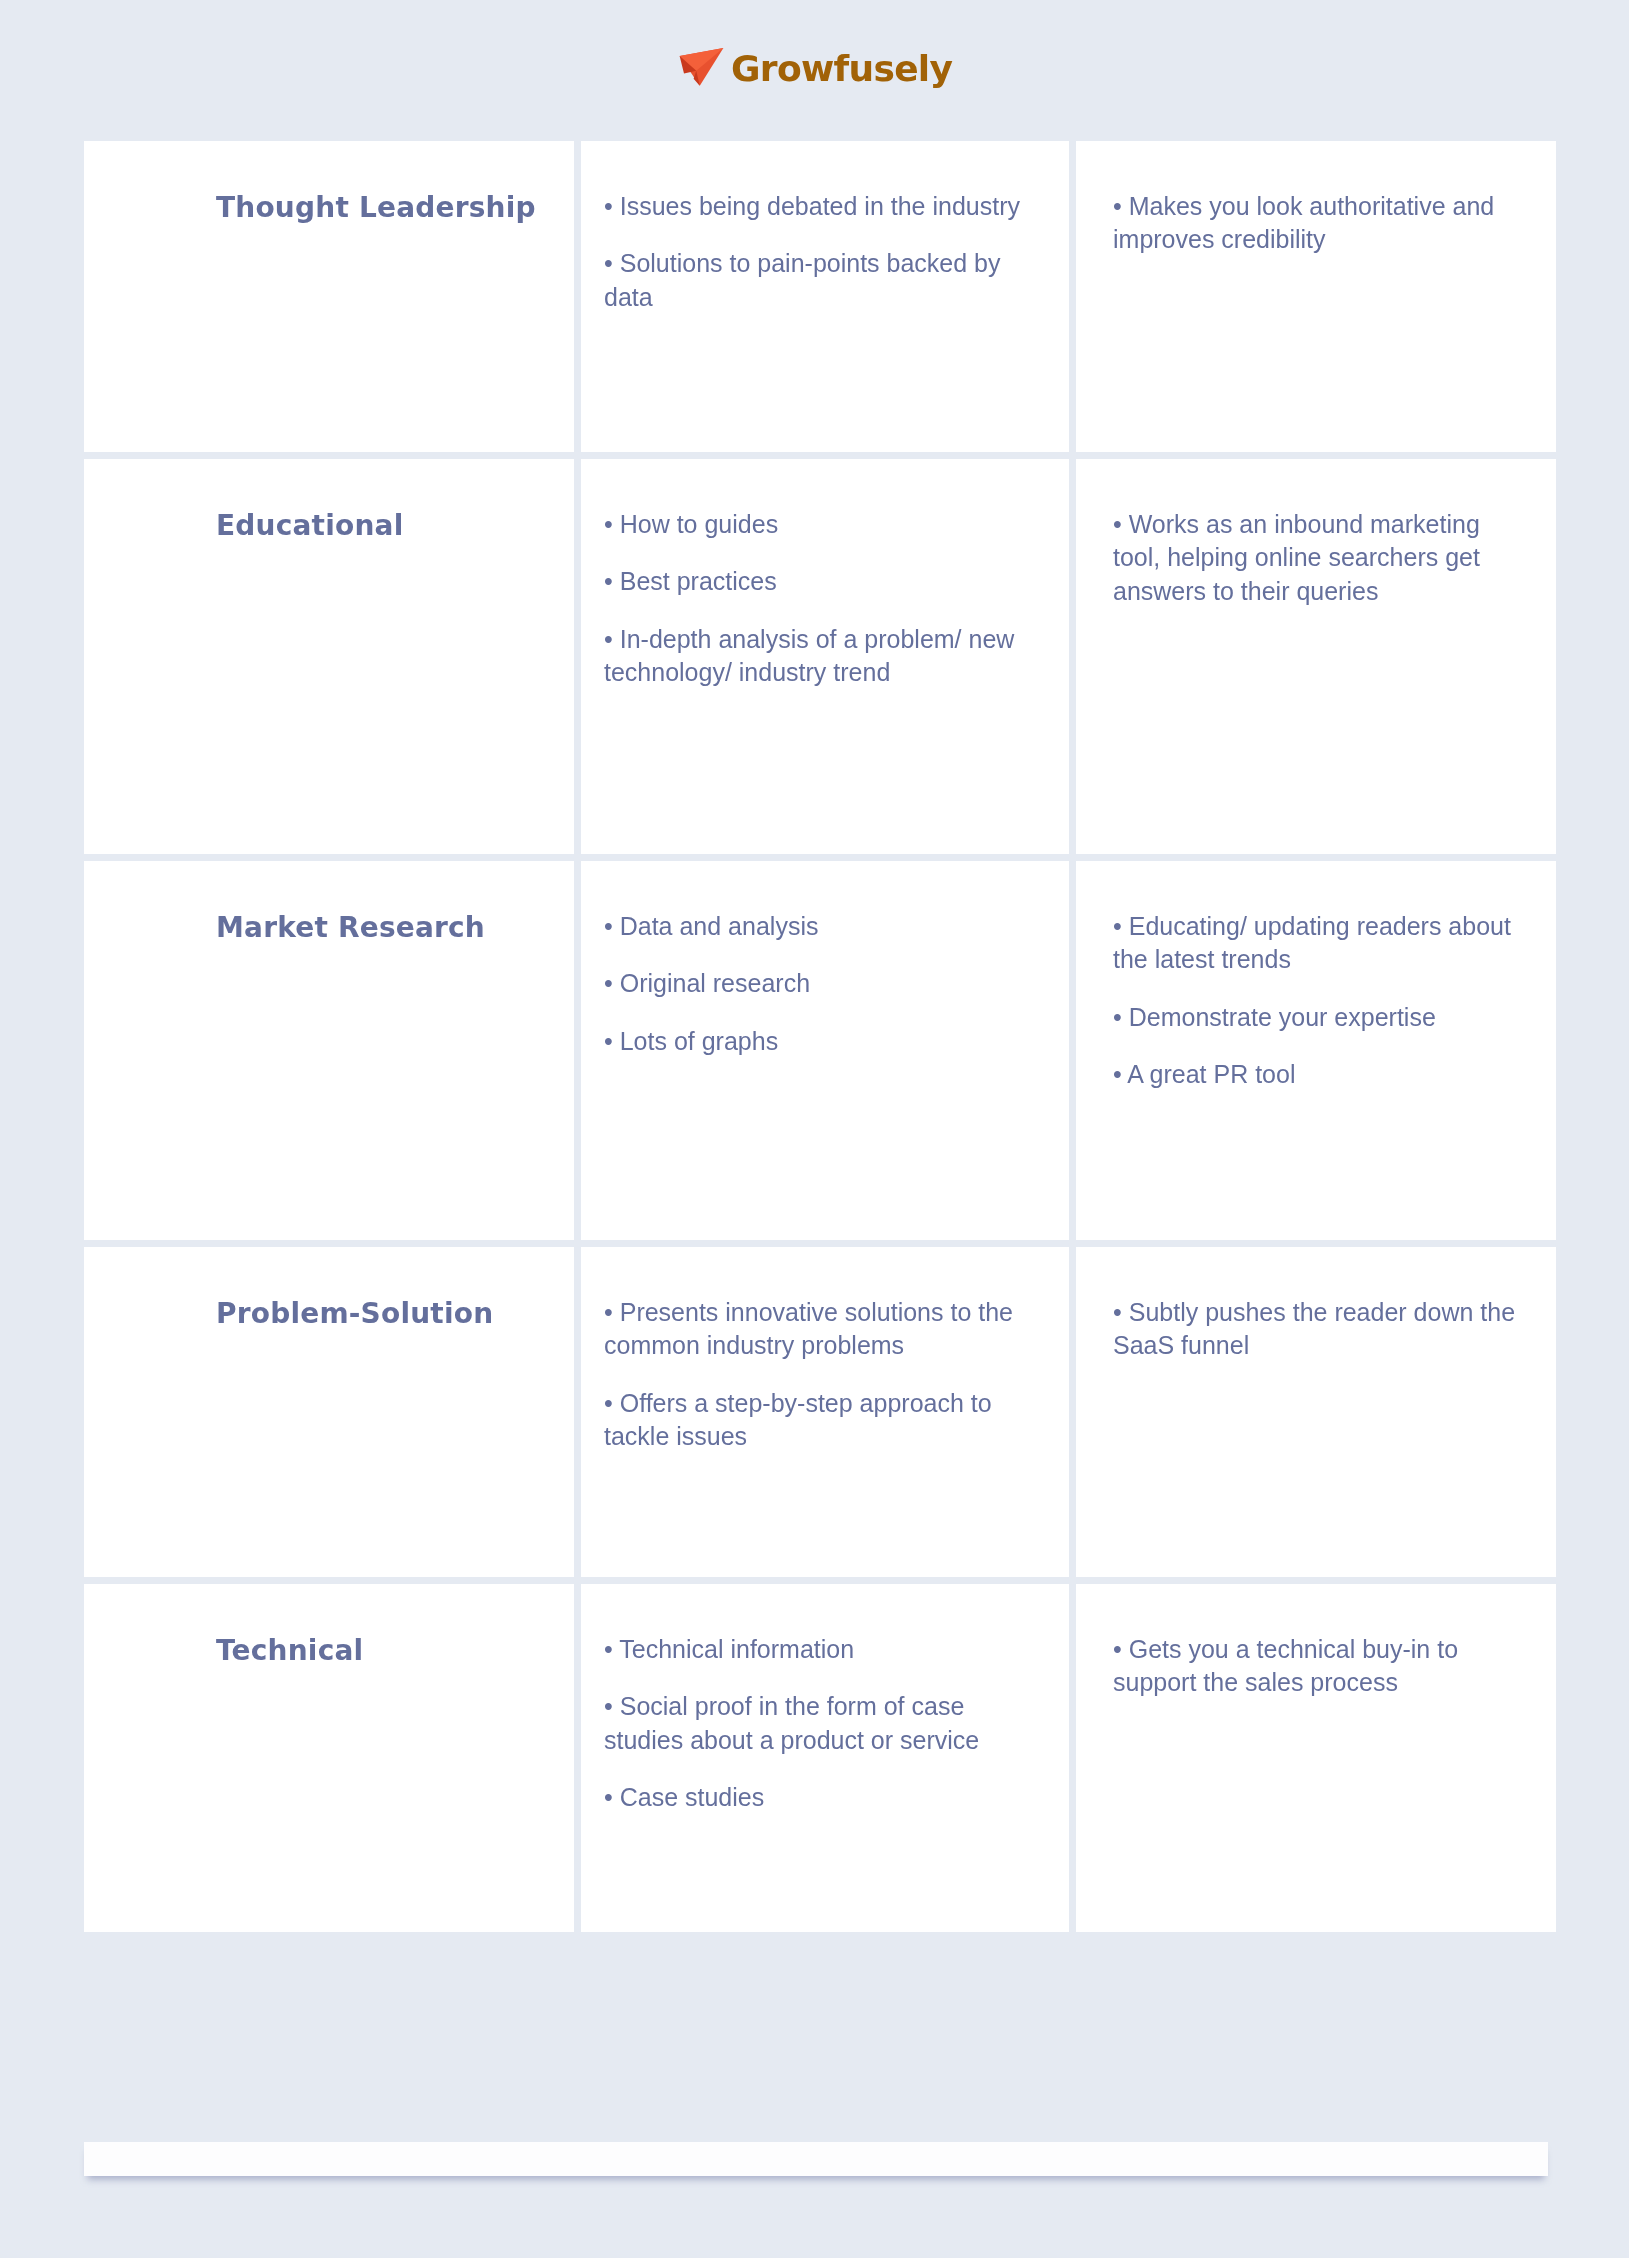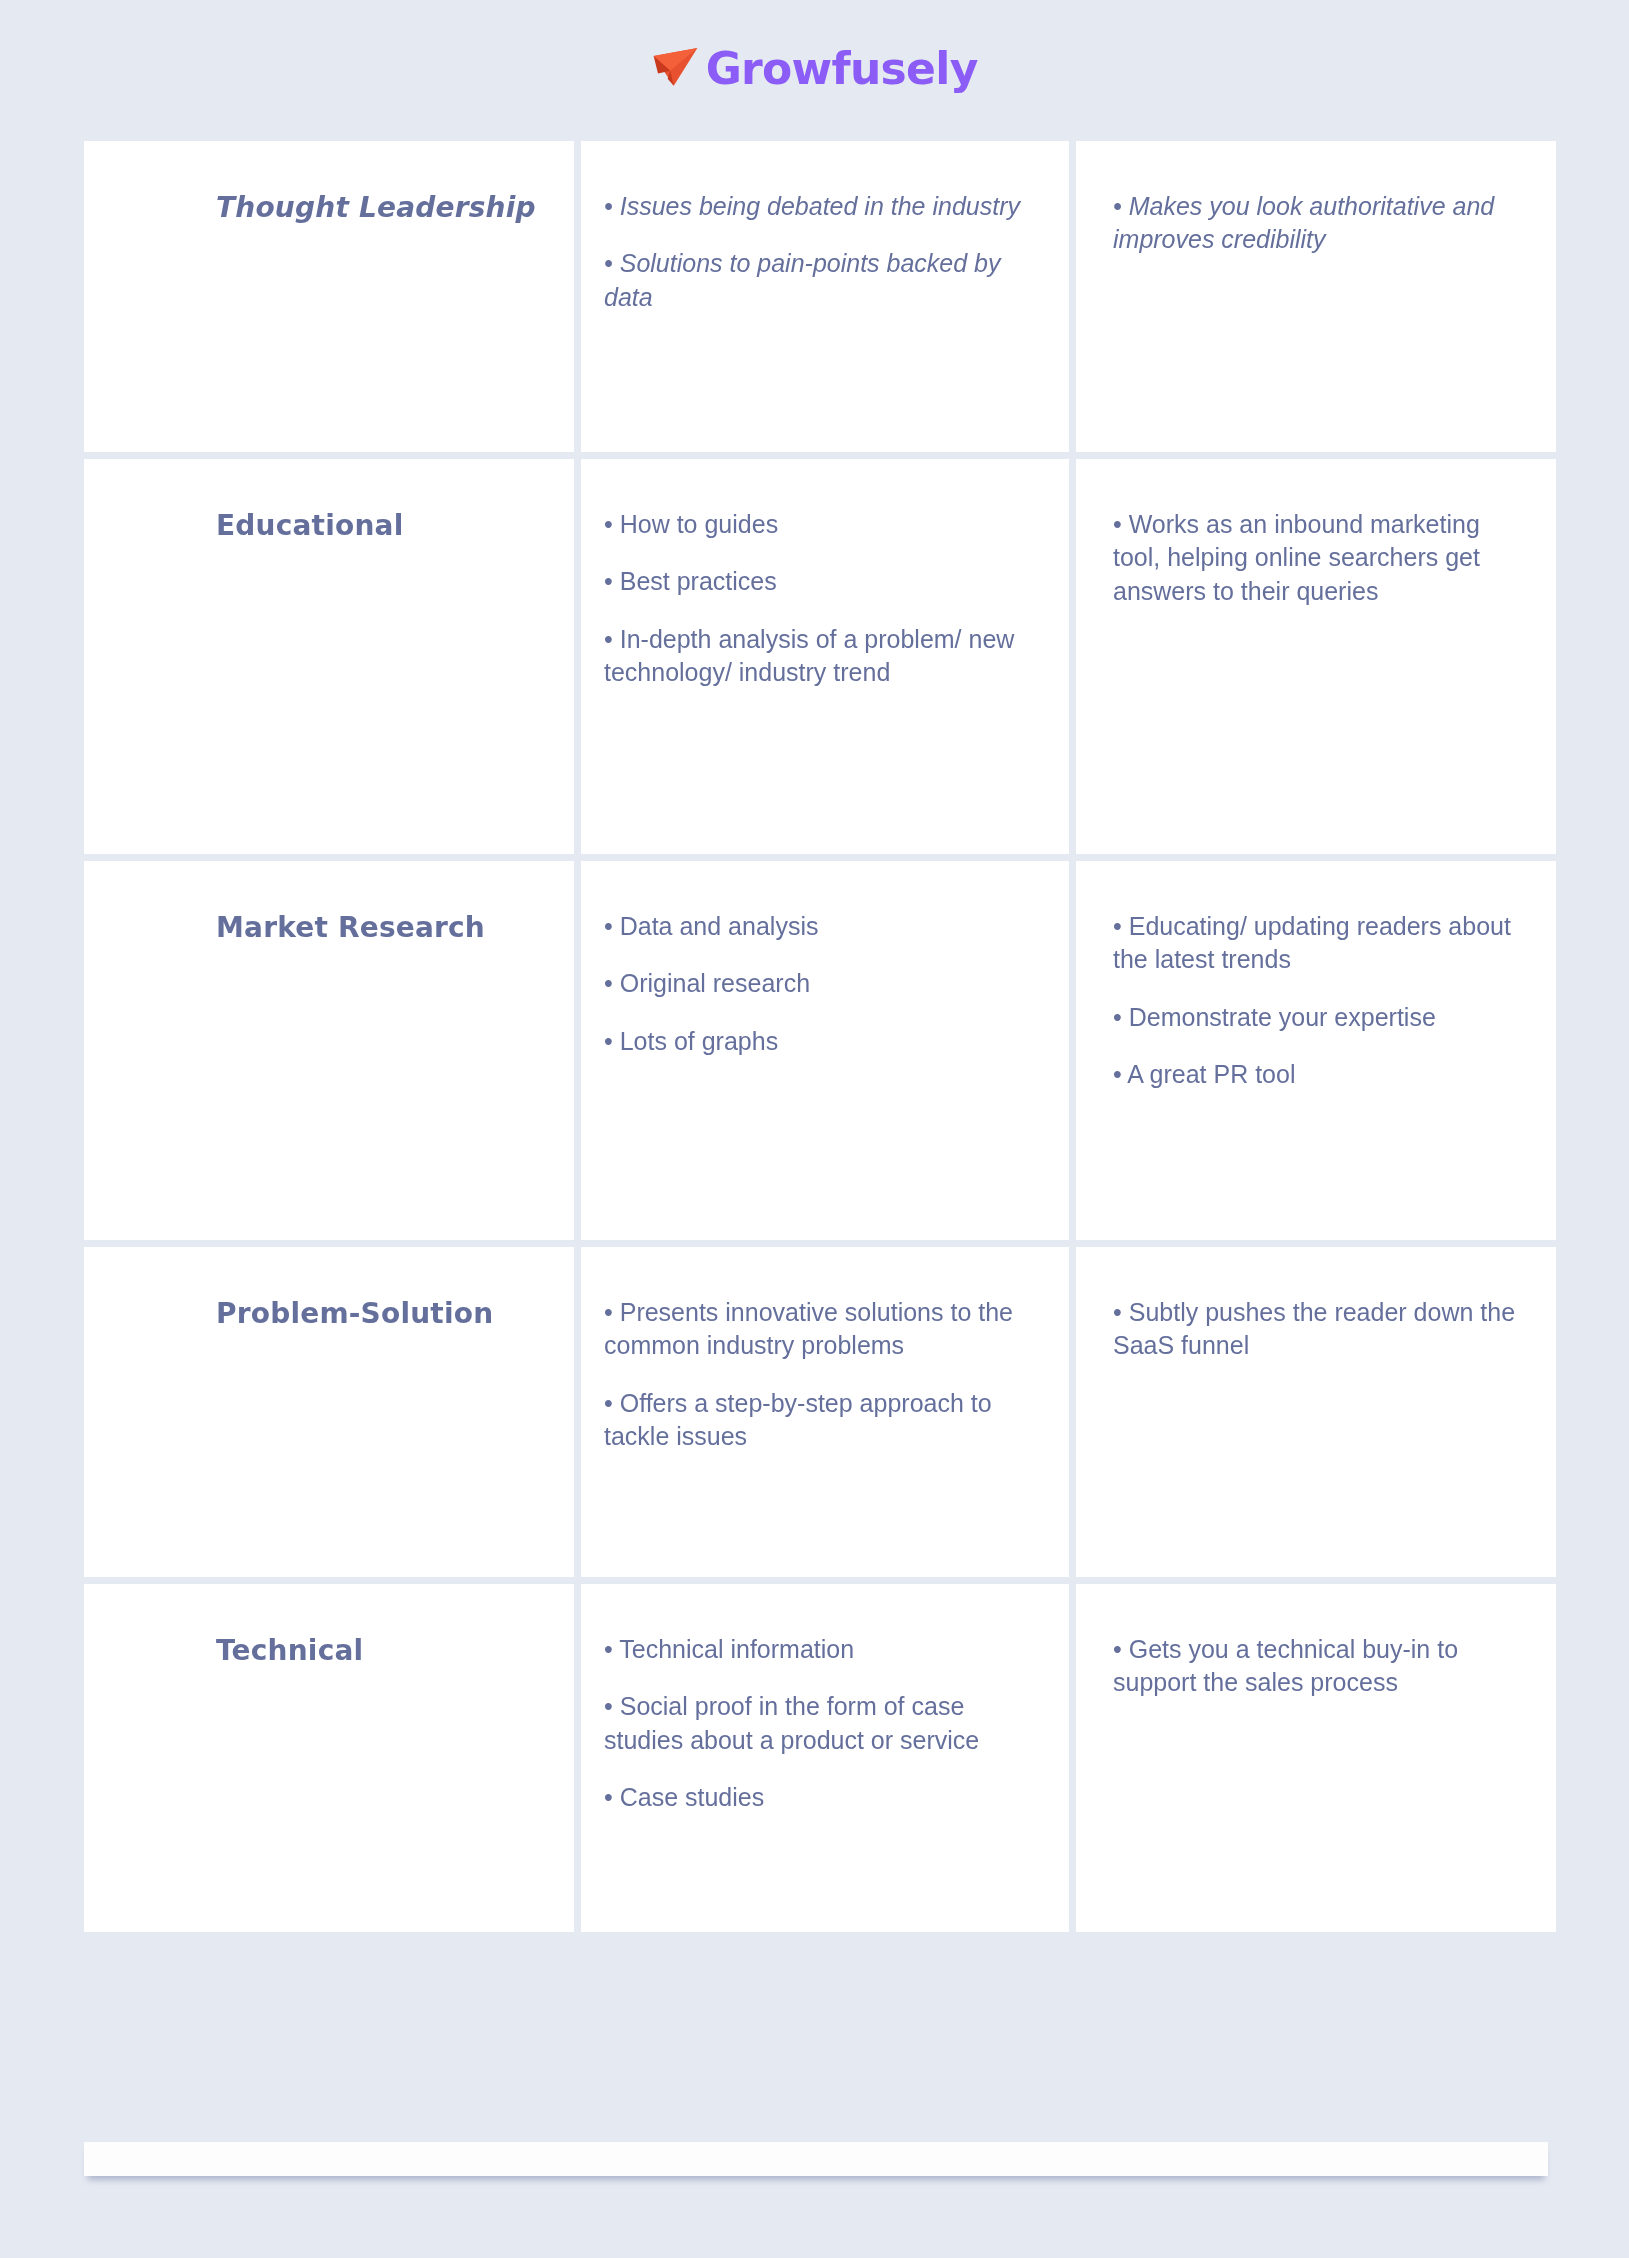--- a/index.html
+++ b/index.html
@@ -40,23 +40,23 @@
   }
   .logo-mark {
     width: 49px;
     height: 46px;
     display: block;
     flex: none;
   }
   .logo-text {
     font-family: "DejaVu Sans", sans-serif;
     font-weight: bold;
-    font-size: 44px;
+    font-size: 36px;
     letter-spacing: -0.7px;
-    color: #8b5cf6;
+    color: #a16207;
     line-height: 1;
     white-space: nowrap;
   }
 
   
   .table {
     position: absolute;
     left: 84px;
     top: 141px;
     width: 1464px;
@@ -133,21 +133,21 @@
     position: relative;
     padding-left: 0;
   }
   .bullets li:last-child { margin-bottom: 0; }
   .bullets li .dot {
     color: #646f9c;
     font-size: 25px;
   }
 
   
-  .r1 .cell { height: 311px; font-style: italic; }
+  .r1 .cell { height: 311px; }
   .r2 .cell { height: 395px; }
   .r3 .cell { height: 379px; }
   .r4 .cell { height: 330px; }
   .r5 .cell { height: 348px; }
 
   
   .footer-bar {
     position: absolute;
     left: 84px;
     top: 2142px;

